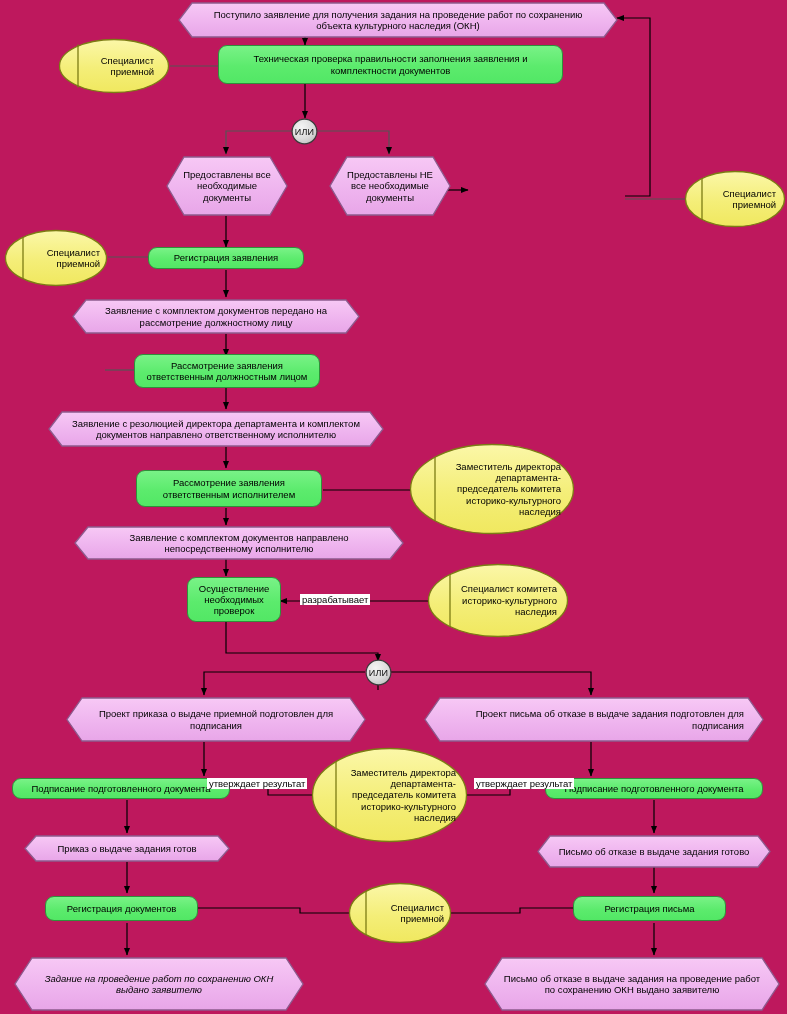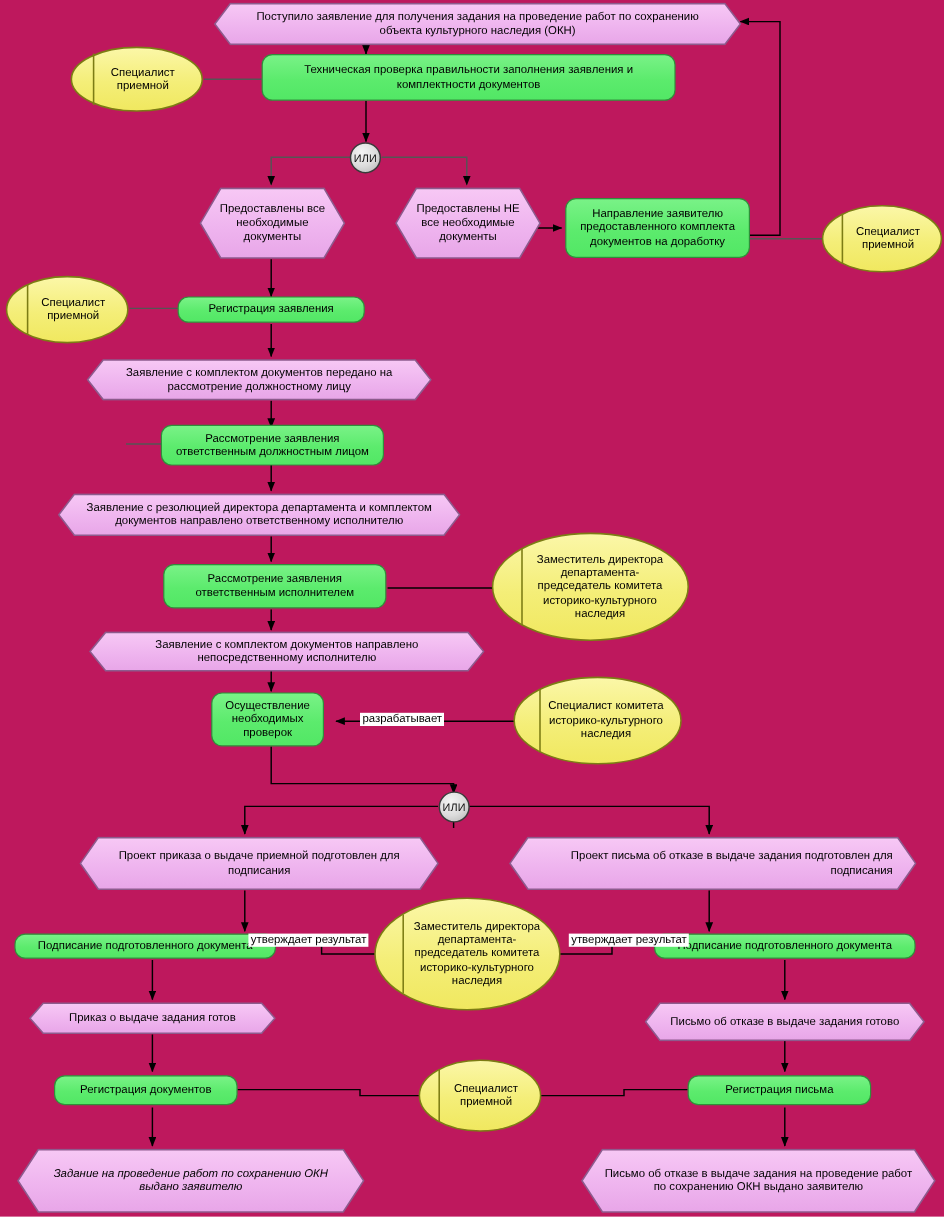--- a/index.html
+++ b/index.html
@@ -58,21 +58,21 @@
     box-sizing:border-box;
   }
   .hexlabel .txt{display:block;width:100%;padding:0 26px;box-sizing:border-box;}
 
   
   .rolewrap{position:absolute;z-index:2;}
   .rolesvg{position:absolute;left:0;top:0;}
   .rolelabel{
     position:absolute;left:0;top:0;width:100%;height:100%;
     display:flex;align-items:center;justify-content:center;
-    text-align:center;line-height:1.2;z-index:3;box-sizing:border-box;
+    text-align:right;line-height:1.2;z-index:3;box-sizing:border-box;
   }
   .rolelabel .txt{display:block;width:100%;padding:0 16px 0 26px;box-sizing:border-box;}
 
   
   .gatewrap{position:absolute;z-index:4;}
   .gatesvg{position:absolute;left:0;top:0;}
   .gatelabel{
     position:absolute;left:0;top:0;width:100%;height:100%;
     display:flex;align-items:center;justify-content:center;
     font-size:9px;color:#111;z-index:5;
@@ -236,23 +236,20 @@
 
   <div class="hexwrap" style="left:329px;top:156px;width:122px;height:60px;">
     <svg class="hexsvg" width="122" height="60" viewBox="0 0 122 60" xmlns="http://www.w3.org/2000/svg">
       <path d="M18,1 L104,1 L121,30 L104,59 L18,59 L1,30 Z" fill="url(#gPink)" stroke="#8d5b8d" stroke-width="1.3"></path>
     </svg>
     <div class="hexlabel" style="font-size:9.5px;">
       <span class="txt" style="padding:0 12px;">Предоставлены НЕ все необходимые документы</span>
     </div>
   </div>
 
-  <div class="node proc" style="left:471px;top:165px;width:154px;height:50px;font-size:9.5px;">
-    <span class="txt">Направление заявителю предоставленного комплекта документов на доработку</span>
-  </div>
 
   <div class="rolewrap" style="left:684px;top:170px;width:102px;height:58px;">
     <svg class="rolesvg" width="102" height="58" viewBox="0 0 102 58" xmlns="http://www.w3.org/2000/svg">
       <ellipse cx="51" cy="29" rx="49.5" ry="27.5" fill="url(#gYellow)" stroke="#7c7c14" stroke-width="1.3"></ellipse>
       <line x1="18" y1="8" x2="18" y2="50" stroke="#7c7c14" stroke-width="1.3"></line>
     </svg>
     <div class="rolelabel" style="font-size:9.5px;">
       <span class="txt" style="padding:0 10px 0 20px;">Специалист приемной</span>
     </div>
   </div>
@@ -310,21 +307,21 @@
 
   <div class="hexwrap" style="left:74px;top:526px;width:330px;height:34px;">
     <svg class="hexsvg" width="330" height="34" viewBox="0 0 330 34" xmlns="http://www.w3.org/2000/svg">
       <path d="M14,1 L316,1 L329,17 L316,33 L14,33 L1,17 Z" fill="url(#gPink)" stroke="#8d5b8d" stroke-width="1.3"></path>
     </svg>
     <div class="hexlabel" style="font-size:9.5px;">
       <span class="txt" style="padding:0 16px;">Заявление с комплектом документов направлено непосредственному исполнителю</span>
     </div>
   </div>
 
-  <div class="node proc" style="left:176px;top:577px;width:94px;height:45px;font-size:9.5px;">
+  <div class="node proc" style="left:187px;top:577px;width:94px;height:45px;font-size:9.5px;">
     <span class="txt">Осуществление необходимых проверок</span>
   </div>
 
   <div class="edgelabel" style="left:300px;top:594px;">
     <span>разрабатывает</span>
   </div>
 
   <div class="rolewrap" style="left:427px;top:563px;width:142px;height:75px;">
     <svg class="rolesvg" width="142" height="75" viewBox="0 0 142 75" xmlns="http://www.w3.org/2000/svg">
       <ellipse cx="71" cy="37.5" rx="69.5" ry="36" fill="url(#gYellow)" stroke="#7c7c14" stroke-width="1.3"></ellipse>

